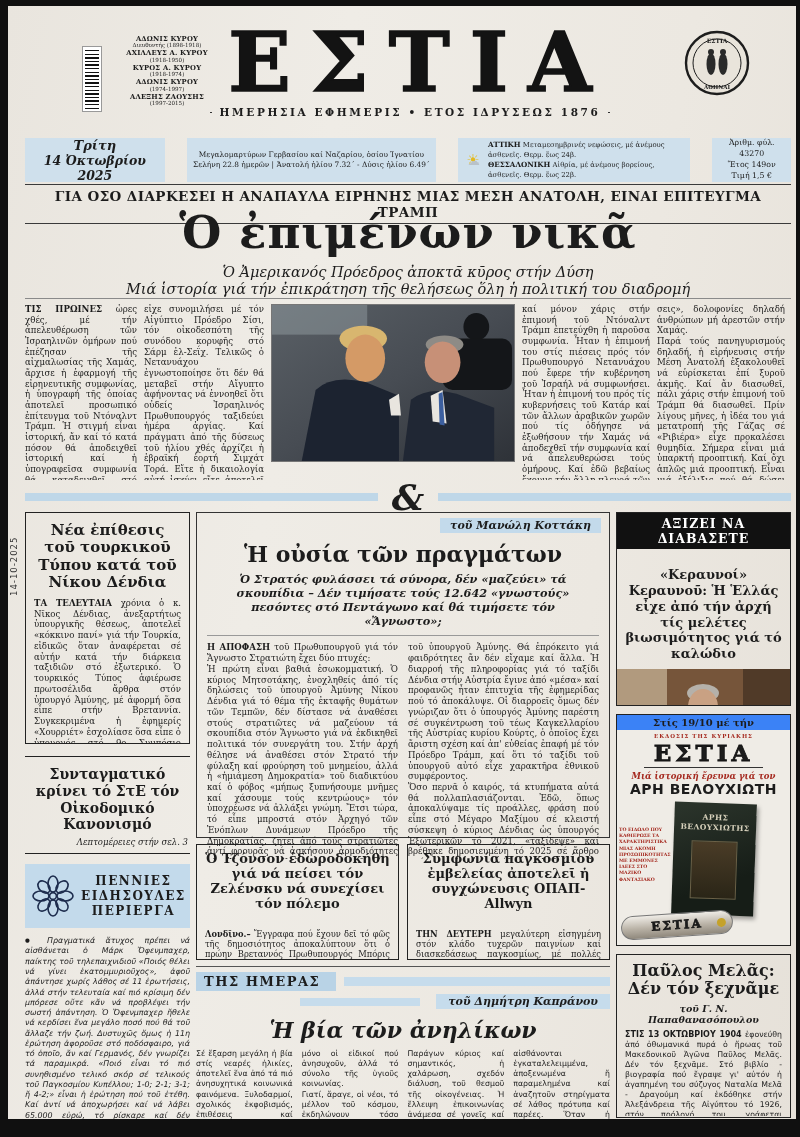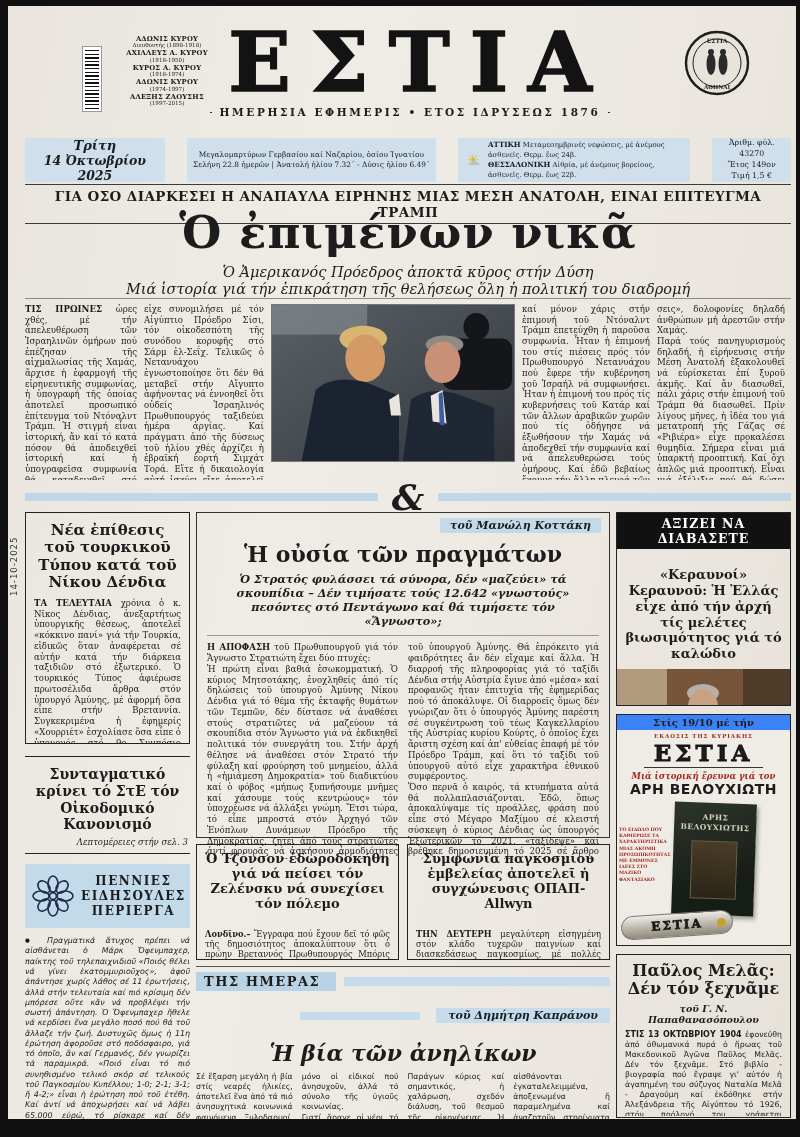--- a/index.html
+++ b/index.html
@@ -94,25 +94,25 @@
 
   .mid-boxes { display:flex; gap:8px; margin-top:6px; height:116px; }
   .mid-box { flex:1; padding:7px 8px; overflow:hidden; }
   .mid-box .art-title { font-size:13px; margin-bottom:17px; }
   .mid-box .body-text { font-size:8.3px; }
 
   .imeras { margin-top:6px; border-top:1px solid #555; padding-top:5px; }
   .imeras-head { display:flex; align-items:center; gap:8px; }
   .imeras-badge { background:#b9d3e6; font-weight:bold; font-size:13px; letter-spacing:1.5px; padding:2px 16px 2px 8px; }
   .imeras-head .bar { flex:1; height:9px; background:#c6dcec; }
-  .imeras-byrow { display:flex; align-items:center; gap:16px; margin-top:17px; }
+  .imeras-byrow { display:flex; align-items:center; gap:16px; margin-top:3px; }
   .imeras-byrow .spacer { flex:1; }
   .imeras-byrow .bar2 { width:120px; height:8px; background:#c6dcec; }
   .imeras-byline { background:#c6dcec; font-weight:bold; font-style:italic; font-size:11px; padding:1px 12px; }
-  .imeras-title { text-align:center; font-size:22px; font-weight:bold; font-style:italic; margin:17px 0 6px; }
+  .imeras-title { text-align:center; font-size:22px; font-weight:bold; font-style:italic; margin:8px 0 6px; }
   .imeras-cols { display:flex; gap:9px; height:96px; overflow:hidden; }
   .imeras-col { flex:1; font-family:"DejaVu Sans","Liberation Sans",sans-serif; font-size:7.8px; line-height:1.3; text-align:justify; white-space:pre-line; }
 
   
   .axizei-box { border:1px solid #222; height:194px; overflow:hidden; }
   .axizei-head { background:#111; color:#fff; text-align:center; font-weight:bold; font-size:12.5px; letter-spacing:1px; padding:3px 12px; }
   .axizei-title { font-size:13px; font-weight:bold; text-align:center; line-height:1.22; padding:18px 8px 7px; }
   .axizei-photo { position:relative; width:100%; height:116px; }
 
   .promo-box { border:1px solid #222; margin-top:8px; height:232px; text-align:center; position:relative; overflow:hidden; background:#efece6; }

